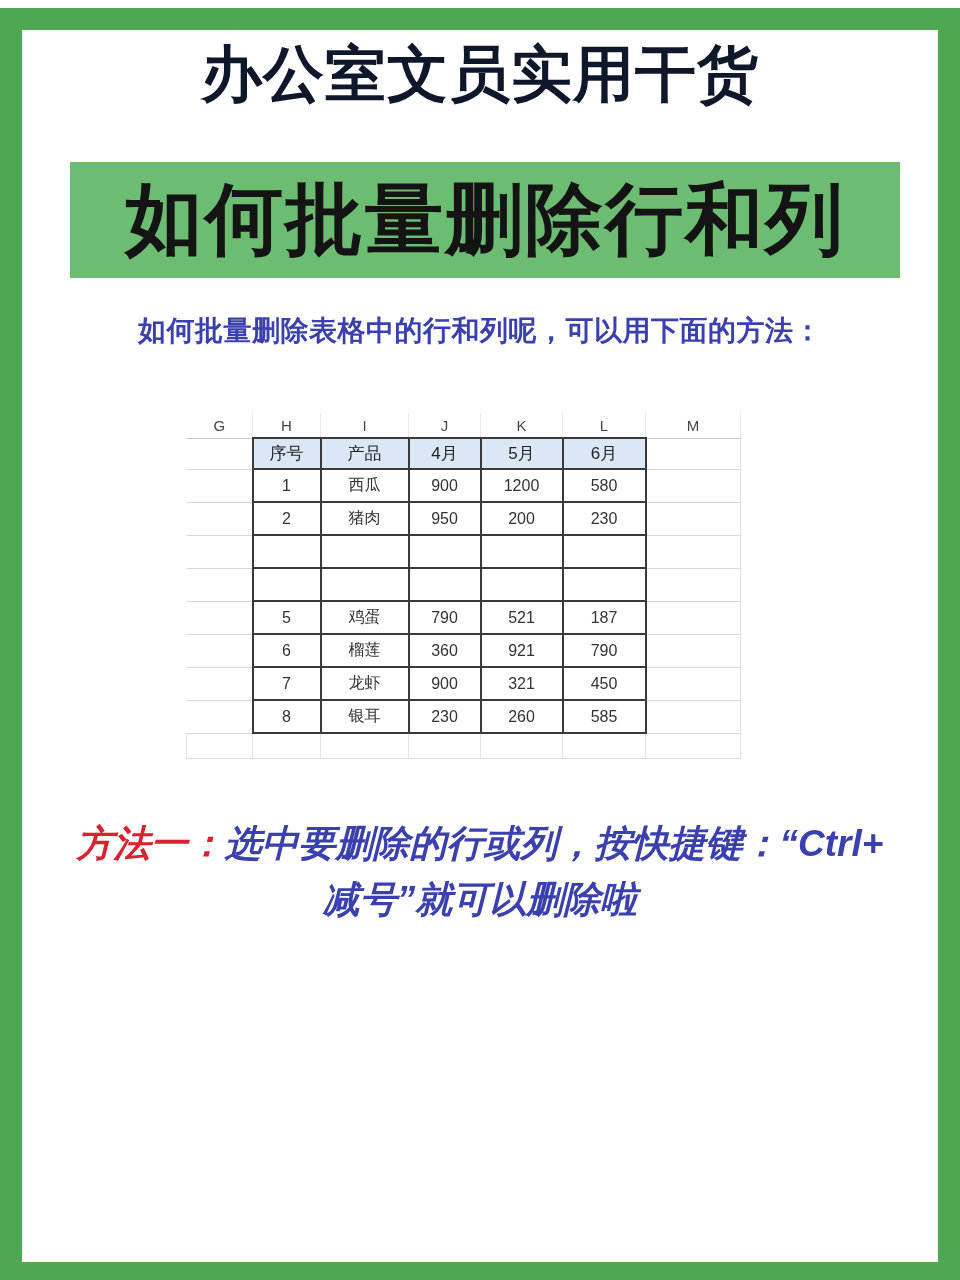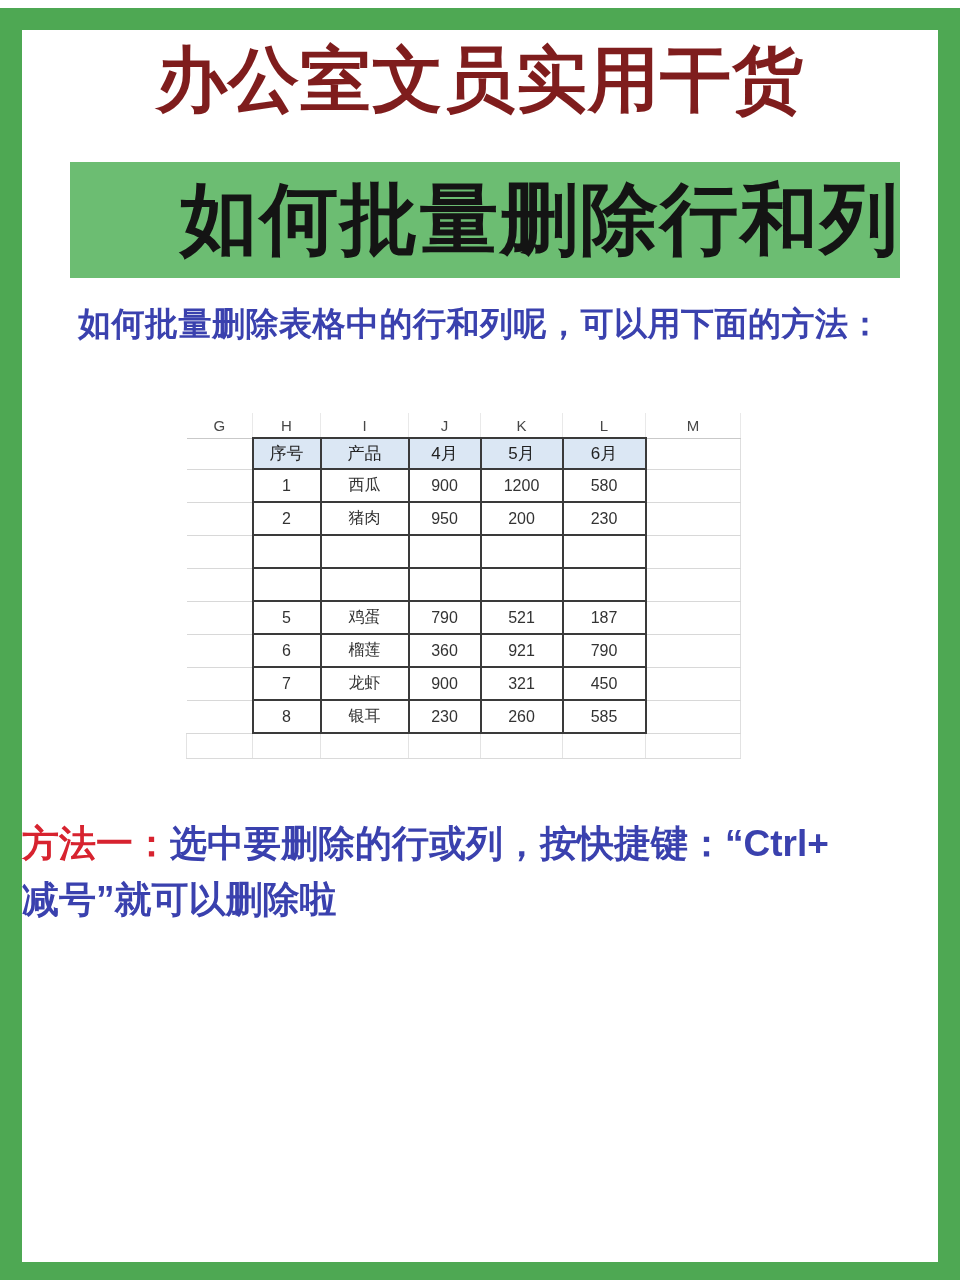--- a/index.html
+++ b/index.html
@@ -10,34 +10,34 @@
   .frame {
     position:absolute; left:0; right:0; top:8px; bottom:0;
     background:#4ea853;
   }
   .inner {
     position:absolute; left:22px; right:22px; top:22px; bottom:18px;
     background:#ffffff;
   }
   .title {
     position:absolute; top:10px; left:0; right:0; margin:0;
-    text-align:center; font-size:71px; line-height:1.12; font-weight:900;
-    color:#7f1d1d; letter-spacing:1px; white-space:nowrap;
+    text-align:center; font-size:61px; line-height:1.12; font-weight:900;
+    color:#0f172a; letter-spacing:1px; white-space:nowrap;
   }
   .banner {
     position:absolute; left:48px; top:132px; width:830px; height:116px;
-    background:#6cbd72; display:flex; align-items:center; justify-content:flex-end;
+    background:#6cbd72; display:flex; align-items:center; justify-content:center;
   }
   .banner-text {
     font-size:78px; font-weight:900; color:#141414; letter-spacing:2px;
     white-space:nowrap;
   }
   .intro {
-    position:absolute; top:272px; left:0; right:0; margin:0;
-    text-align:center; font-size:33px; font-weight:bold; color:#3a41ae;
+    position:absolute; top:282px; left:0; right:0; margin:0;
+    text-align:center; font-size:28px; font-weight:bold; color:#3a41ae;
     letter-spacing:0.5px; white-space:nowrap;
   }
   .sheet { position:absolute; left:164px; top:383px; }
   table.sheet-tbl { border-collapse:collapse; table-layout:fixed; background:#ffffff; }
   .sheet-tbl td { padding:0; text-align:center; vertical-align:middle; overflow:hidden; }
   tr.letters td {
     height:24px; font-size:15px; color:#474747;
     border-bottom:1px solid #c9c9c9; border-right:1px solid #e9e9e9;
   }
   td.gm { border-bottom:1px solid #d8d8d8; background:#ffffff; }
@@ -48,22 +48,22 @@
   }
   tr.data td.dc {
     height:31px; border:2px solid #3a3a3a;
     font-size:16px; color:#333333;
   }
   tr.faint td {
     height:24px; border-left:1px solid #e3e3e3; border-right:1px solid #e3e3e3;
     border-bottom:1px solid #dadada;
   }
   .method {
-    position:absolute; left:0; right:0; 
-    font-size:37px; font-weight:bold; line-height:56px; color:#3a41ae;
+    position:absolute; left:0; right:0; text-align:center;
+    font-size:37px; font-weight:bold; line-height:56px; color:#3a41ae;font-style:italic;
   }
   .method p { margin:0; white-space:nowrap; }
   .m1 { top:786px; }
   .m2 { top:982px; }
   .red { color:#d7232f; }
 </style>
 </head>
 <body>
 
 <div class="canvas">

